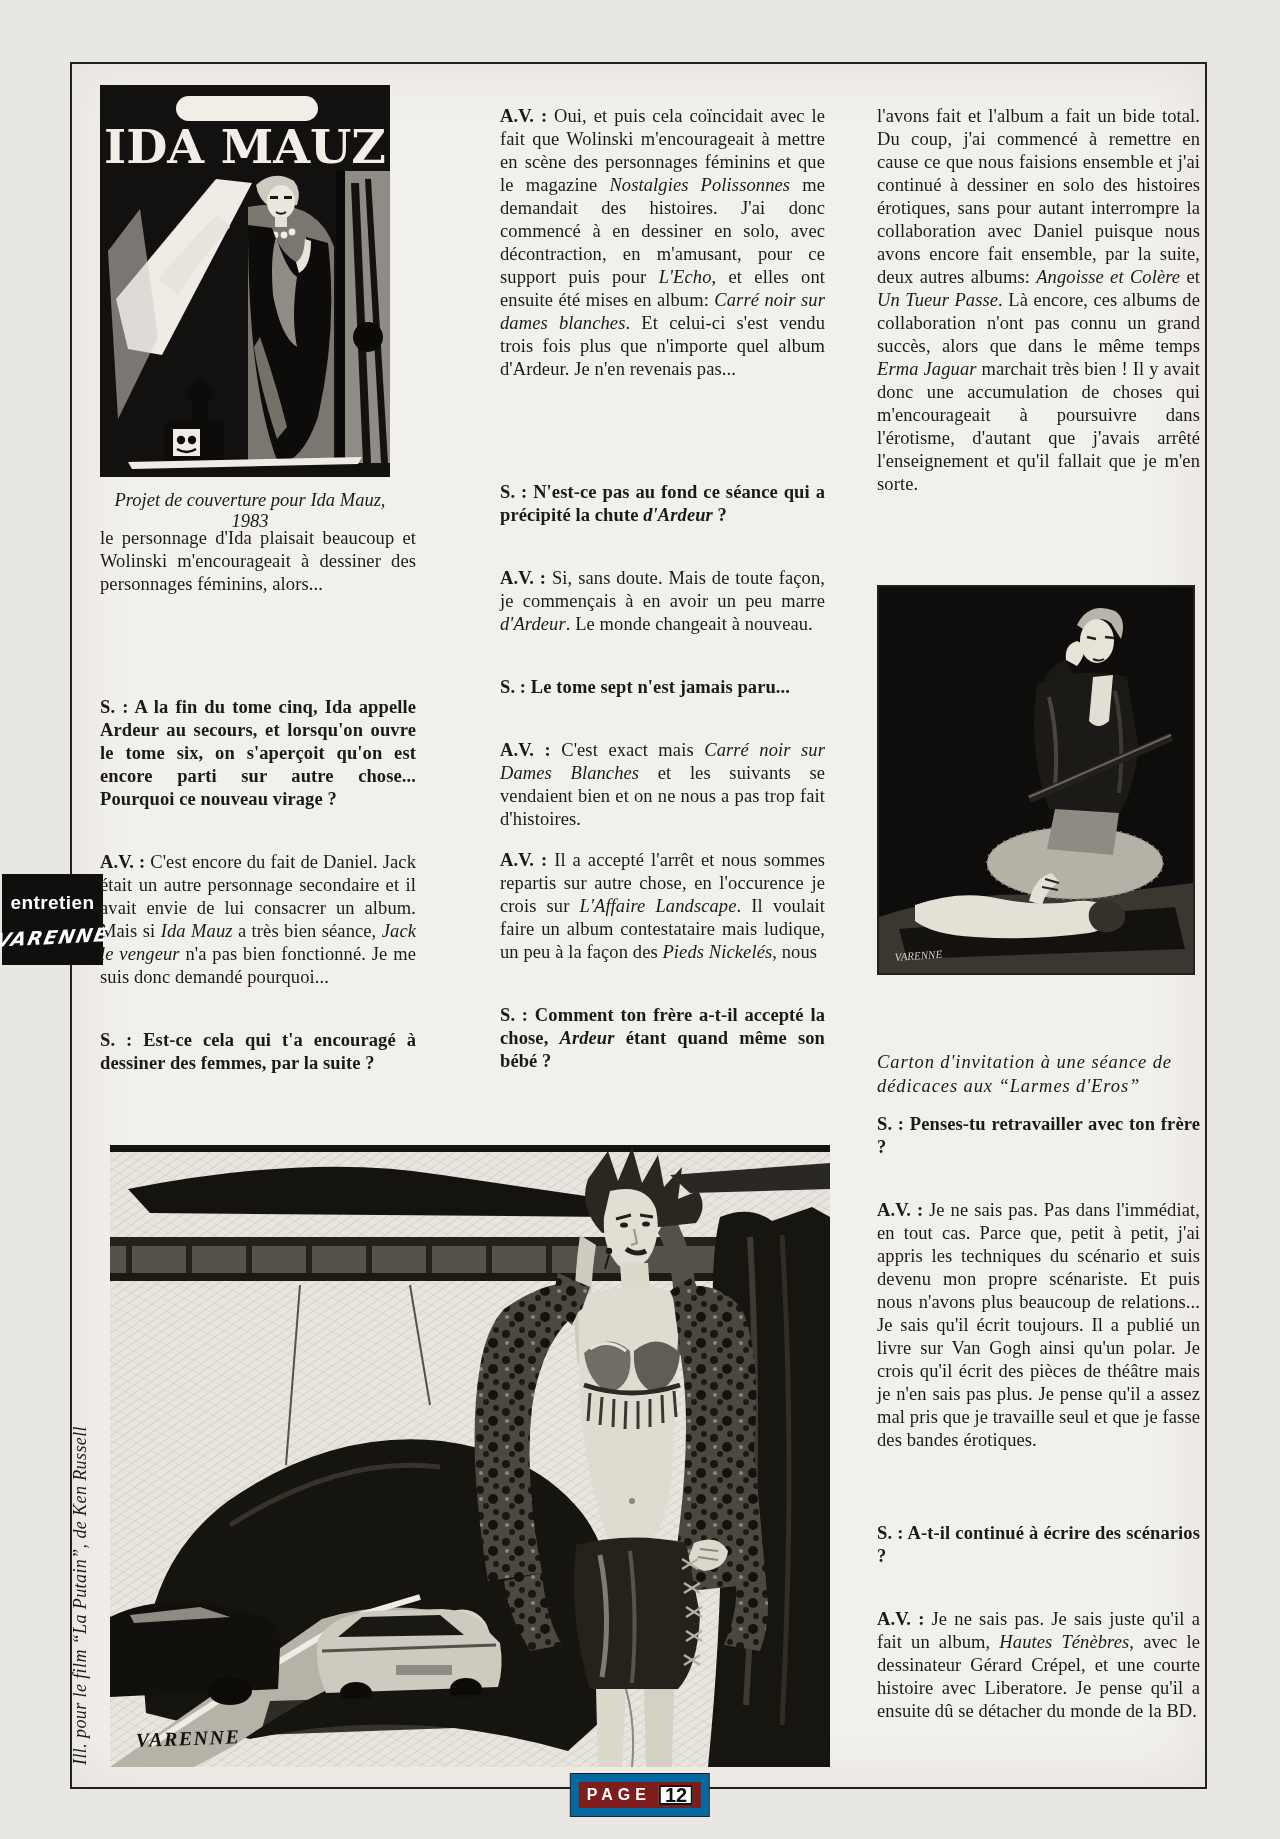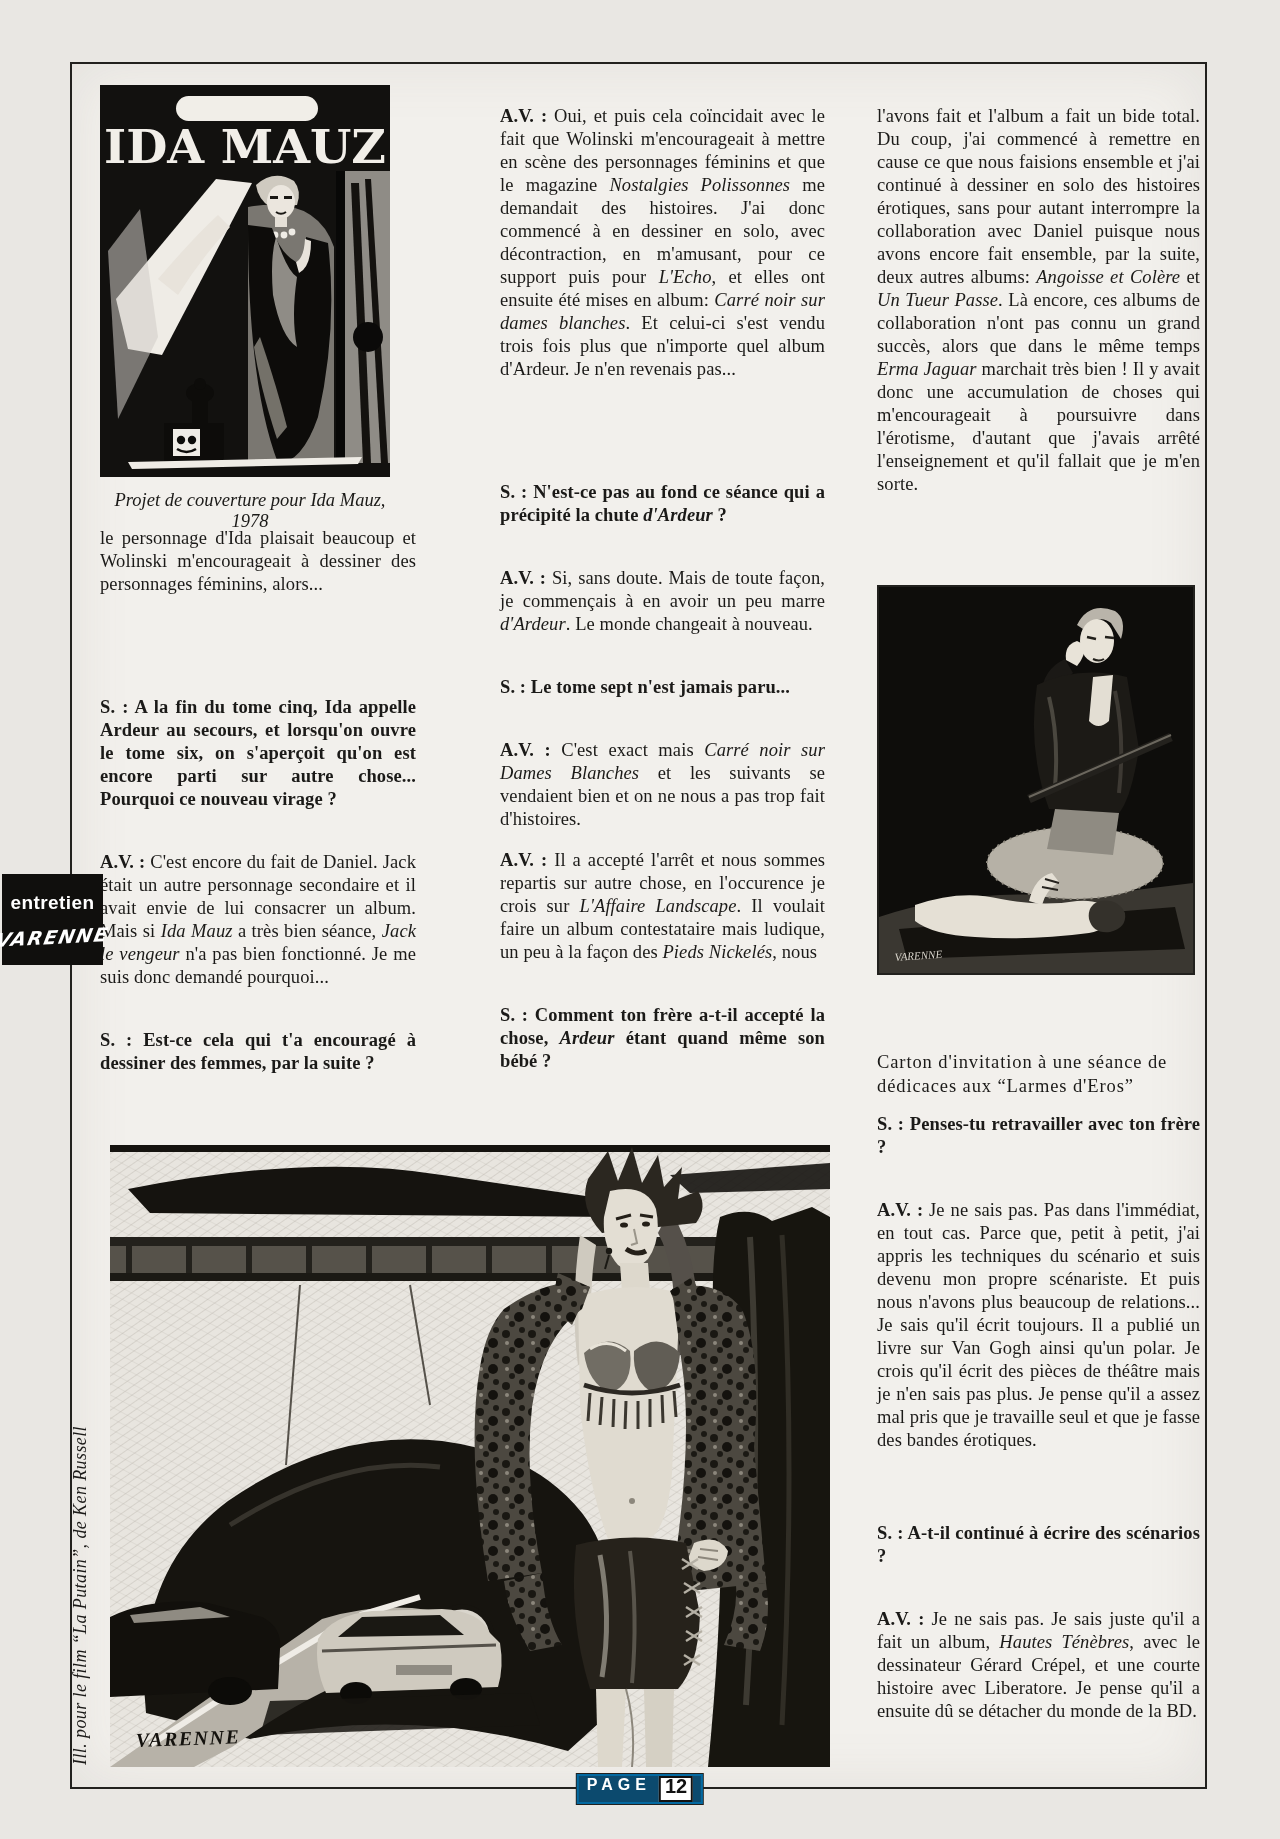--- a/index.html
+++ b/index.html
@@ -29,21 +29,21 @@
   .rb{font-weight:bold;}
   .ri{font-style:italic;}
   .rsc{font-variant:small-caps;letter-spacing:.6px;}
   
   .poster-caption{
     position:absolute;left:100px;top:490px;width:300px;
     font-style:italic;font-size:18.5px;text-align:center;
   }
   .invite-caption{
     position:absolute;left:877px;top:1050px;width:323px;
-    font-size:18.5px;line-height:24px;letter-spacing:.9px;
+    font-style:italic;font-size:18.5px;line-height:24px;letter-spacing:.9px;
   }
   .rotated-caption{
     position:absolute;left:70px;top:1150px;height:615px;width:30px;
     writing-mode:vertical-rl;transform:rotate(180deg);
     font-style:italic;font-size:18px;letter-spacing:.4px;
     text-align:left;white-space:nowrap;
   }
   
   .poster-fig{position:absolute;left:100px;top:85px;width:290px;height:392px;}
   .poster-fig svg{display:block;}
@@ -69,22 +69,22 @@
   .side-badge .l1{
     font-family:"Liberation Sans",sans-serif;font-weight:bold;font-size:19px;letter-spacing:.4px;
   }
   .side-badge .l2{
     font-family:"DejaVu Sans",sans-serif;font-weight:bold;font-style:italic;font-size:19px;
     transform:skewX(-14deg) rotate(-3deg);letter-spacing:1.5px;
   }
   
   .page-badge{
     position:absolute;left:50%;top:1774px;transform:translateX(-50%);
-    background:#0c4a6e;border:2px solid #0369a1;height:26px;
-    display:flex;padding:0 8px;z-index:6;
+    background:#7f1d1d;border:8px solid #0369a1;height:26px;
+    display:flex;align-items:center;padding:0 8px;z-index:6;
     box-shadow:0 0 0 1px #22211e;
   }
   .page-badge .pg{
     color:#fff;font-family:"Liberation Sans",sans-serif;font-weight:bold;
     font-size:16px;letter-spacing:5px;
   }
   .page-badge .num{
     margin-left:8px;background:#fff;color:#111;border:2px solid #111;
     font-family:"Liberation Sans",sans-serif;font-weight:bold;font-size:20px;
     line-height:16px;padding:0 4px;
@@ -132,21 +132,21 @@
     <rect x="92" y="312" width="16" height="26" fill="#0d0c0a"></rect>
     <circle cx="100" cy="299" r="6" fill="#0d0c0a"></circle>
     <rect x="64" y="338" width="60" height="40" fill="#0d0c0a"></rect>
     <rect x="73" y="344" width="27" height="27" fill="#efece6"></rect>
     <circle cx="81" cy="355" r="4.2" fill="#0d0c0a"></circle>
       <circle cx="92" cy="355" r="4.2" fill="#0d0c0a"></circle>
     <path d="M77,364 q9.5,6 19,0" stroke="#0d0c0a" stroke-width="2.6" fill="none"></path>
     <path d="M28,377 L262,372 L258,379 L32,384 Z" fill="#efece6"></path>
   </svg>
 </figure>
-<div class="poster-caption">Projet de couverture pour Ida Mauz, 1978</div>
+<div class="poster-caption">Projet de couverture pour Ida Mauz, 1983</div>
 
 <div id="col-left" class="col">
     <p class="blk body"><span>le personnage d'Ida plaisait beaucoup et Wolinski m'encourageait à dessiner des personnages féminins, alors...</span></p>
     <p class="blk q gap-xl"><span class="rb">S. : A la fin du tome cinq, Ida appelle Ardeur au secours, et lorsqu'on ouvre le tome six, on s'aperçoit qu'on est encore parti sur autre chose... Pourquoi ce nouveau virage ?</span></p>
     <p class="blk a"><span class="rb">A.V. : </span><span>C'est encore du fait de Daniel. Jack était un autre personnage secondaire et il avait envie de lui consacrer un album. Mais si </span><span class="ri">Ida Mauz</span><span> a très bien séance, </span><span class="ri">Jack le vengeur</span><span> n'a pas bien fonctionné. Je me suis donc demandé pourquoi...</span></p>
     <p class="blk q"><span class="rb">S. : Est-ce cela qui t'a encouragé à dessiner des femmes, par la suite ?</span></p>
   </div>
 <div id="col-mid" class="col">
     <p class="blk a"><span class="rb">A.V. : </span><span>Oui, et puis cela coïncidait avec le fait que Wolinski m'encourageait à mettre en scène des personnages féminins et que le magazine </span><span class="ri">Nostalgies Polissonnes</span><span> me demandait des histoires. J'ai donc commencé à en dessiner en solo, avec décontraction, en m'amusant, pour ce support puis pour </span><span class="ri">L'Echo</span><span>, et elles ont ensuite été mises en album: </span><span class="ri">Carré noir sur dames blanches</span><span>. Et celui-ci s'est vendu trois fois plus que n'importe quel album d'Ardeur. Je n'en revenais pas...</span></p>
     <p class="blk q gap-xl"><span class="rb">S. : N'est-ce pas au fond ce séance qui a précipité la chute </span><span class="rb ri">d'Ardeur</span><span class="rb"> ?</span></p>

